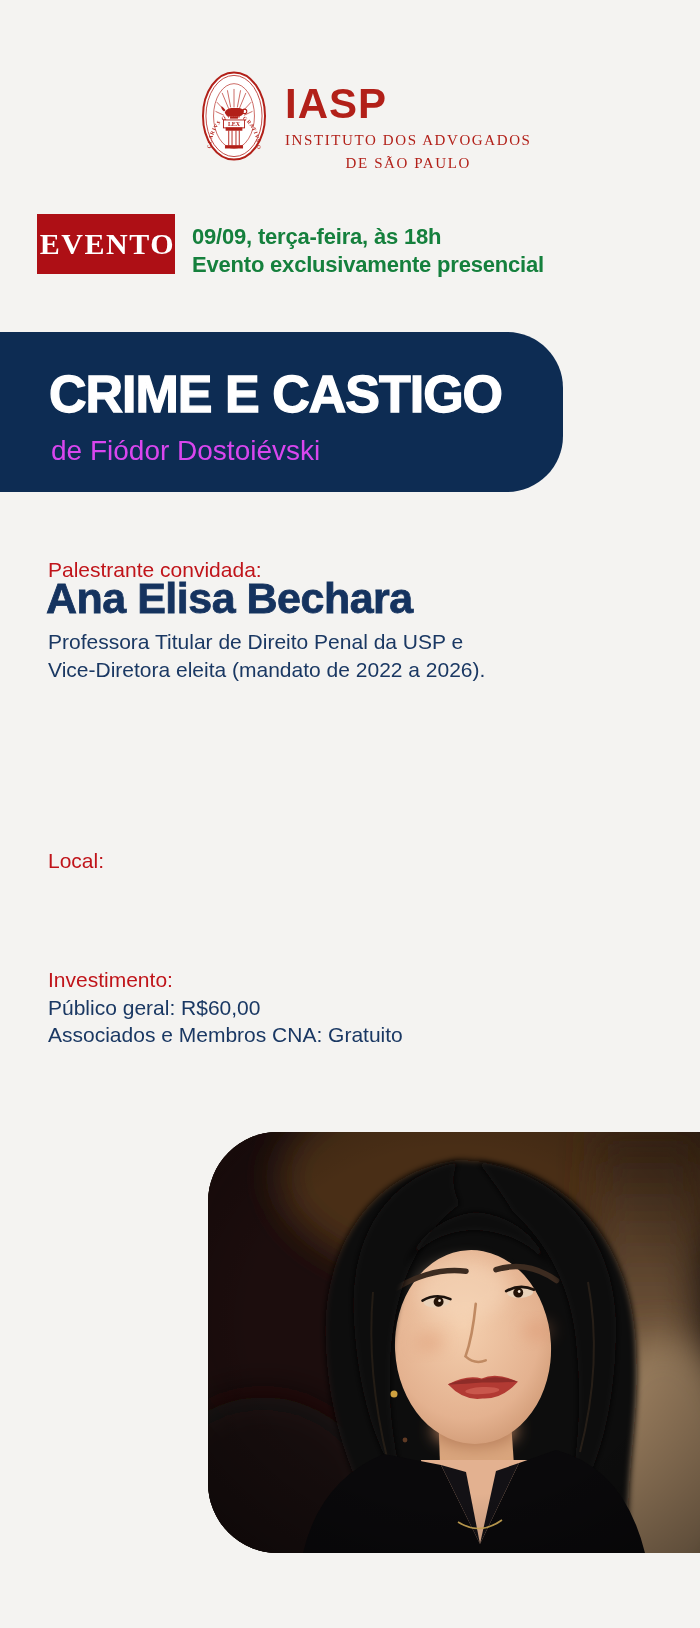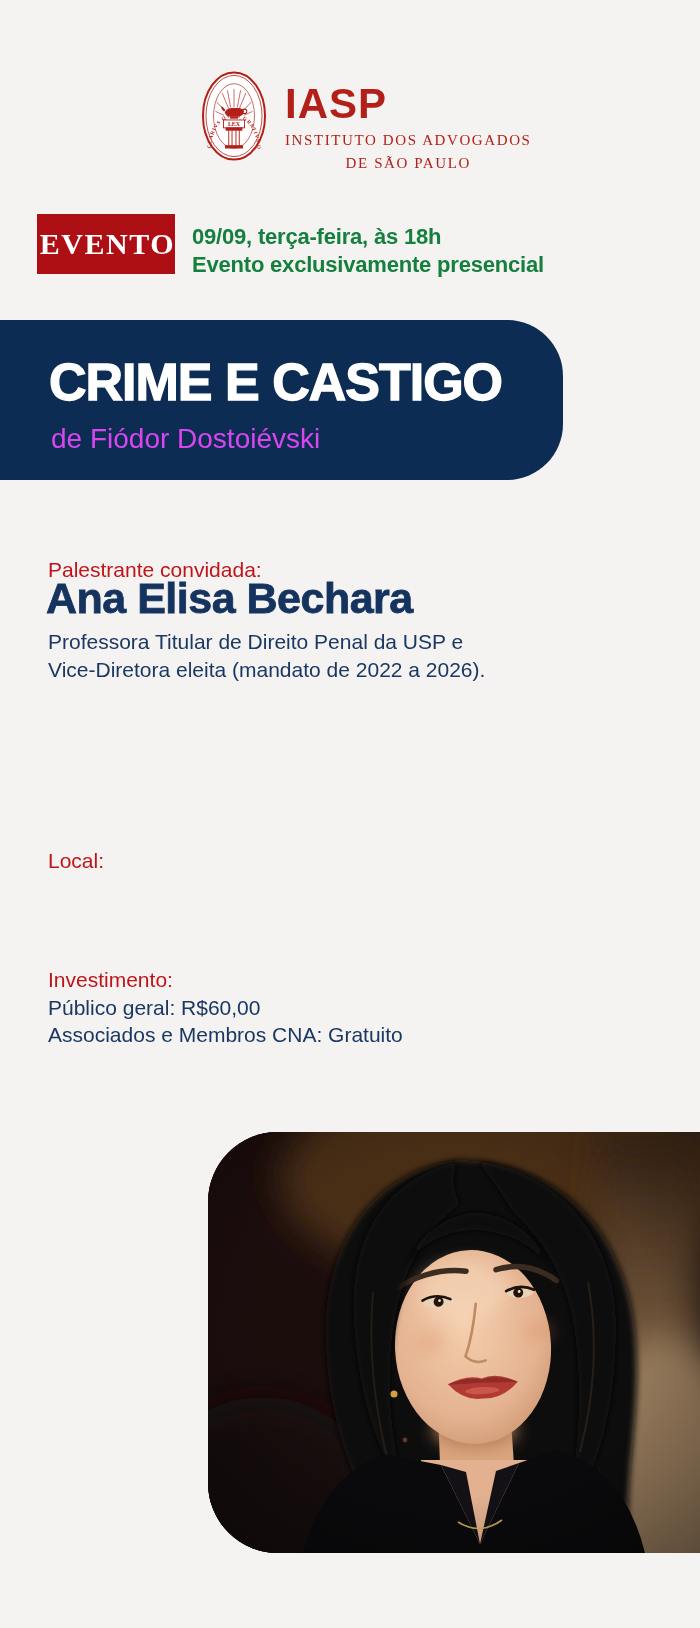--- a/index.html
+++ b/index.html
@@ -31,21 +31,21 @@
     color:#ffffff;font-family:"Liberation Serif",serif;
     font-size:30px;font-weight:600;letter-spacing:1.5px;
   }
   .event-date{
     left:192px;top:223px;color:#15803d;font-weight:bold;
     font-size:22px;line-height:28px;letter-spacing:-0.2px;
   }
 
   
   .banner{
-    left:0;top:320px;width:563px;height:160px;background:#0d2c53;
+    left:0;top:332px;width:563px;height:160px;background:#0d2c53;
     border-radius:0 56px 56px 0;
   }
   .banner-title{
     position:absolute;left:49px;top:34px;color:#ffffff;
     font-size:52px;line-height:56px;font-weight:900;letter-spacing:-1px;
     -webkit-text-stroke:1.3px #ffffff;
   }
   .banner-subtitle{
     position:absolute;left:51px;top:102px;color:#d946ef;
     font-size:28px;line-height:34px;font-weight:400;

